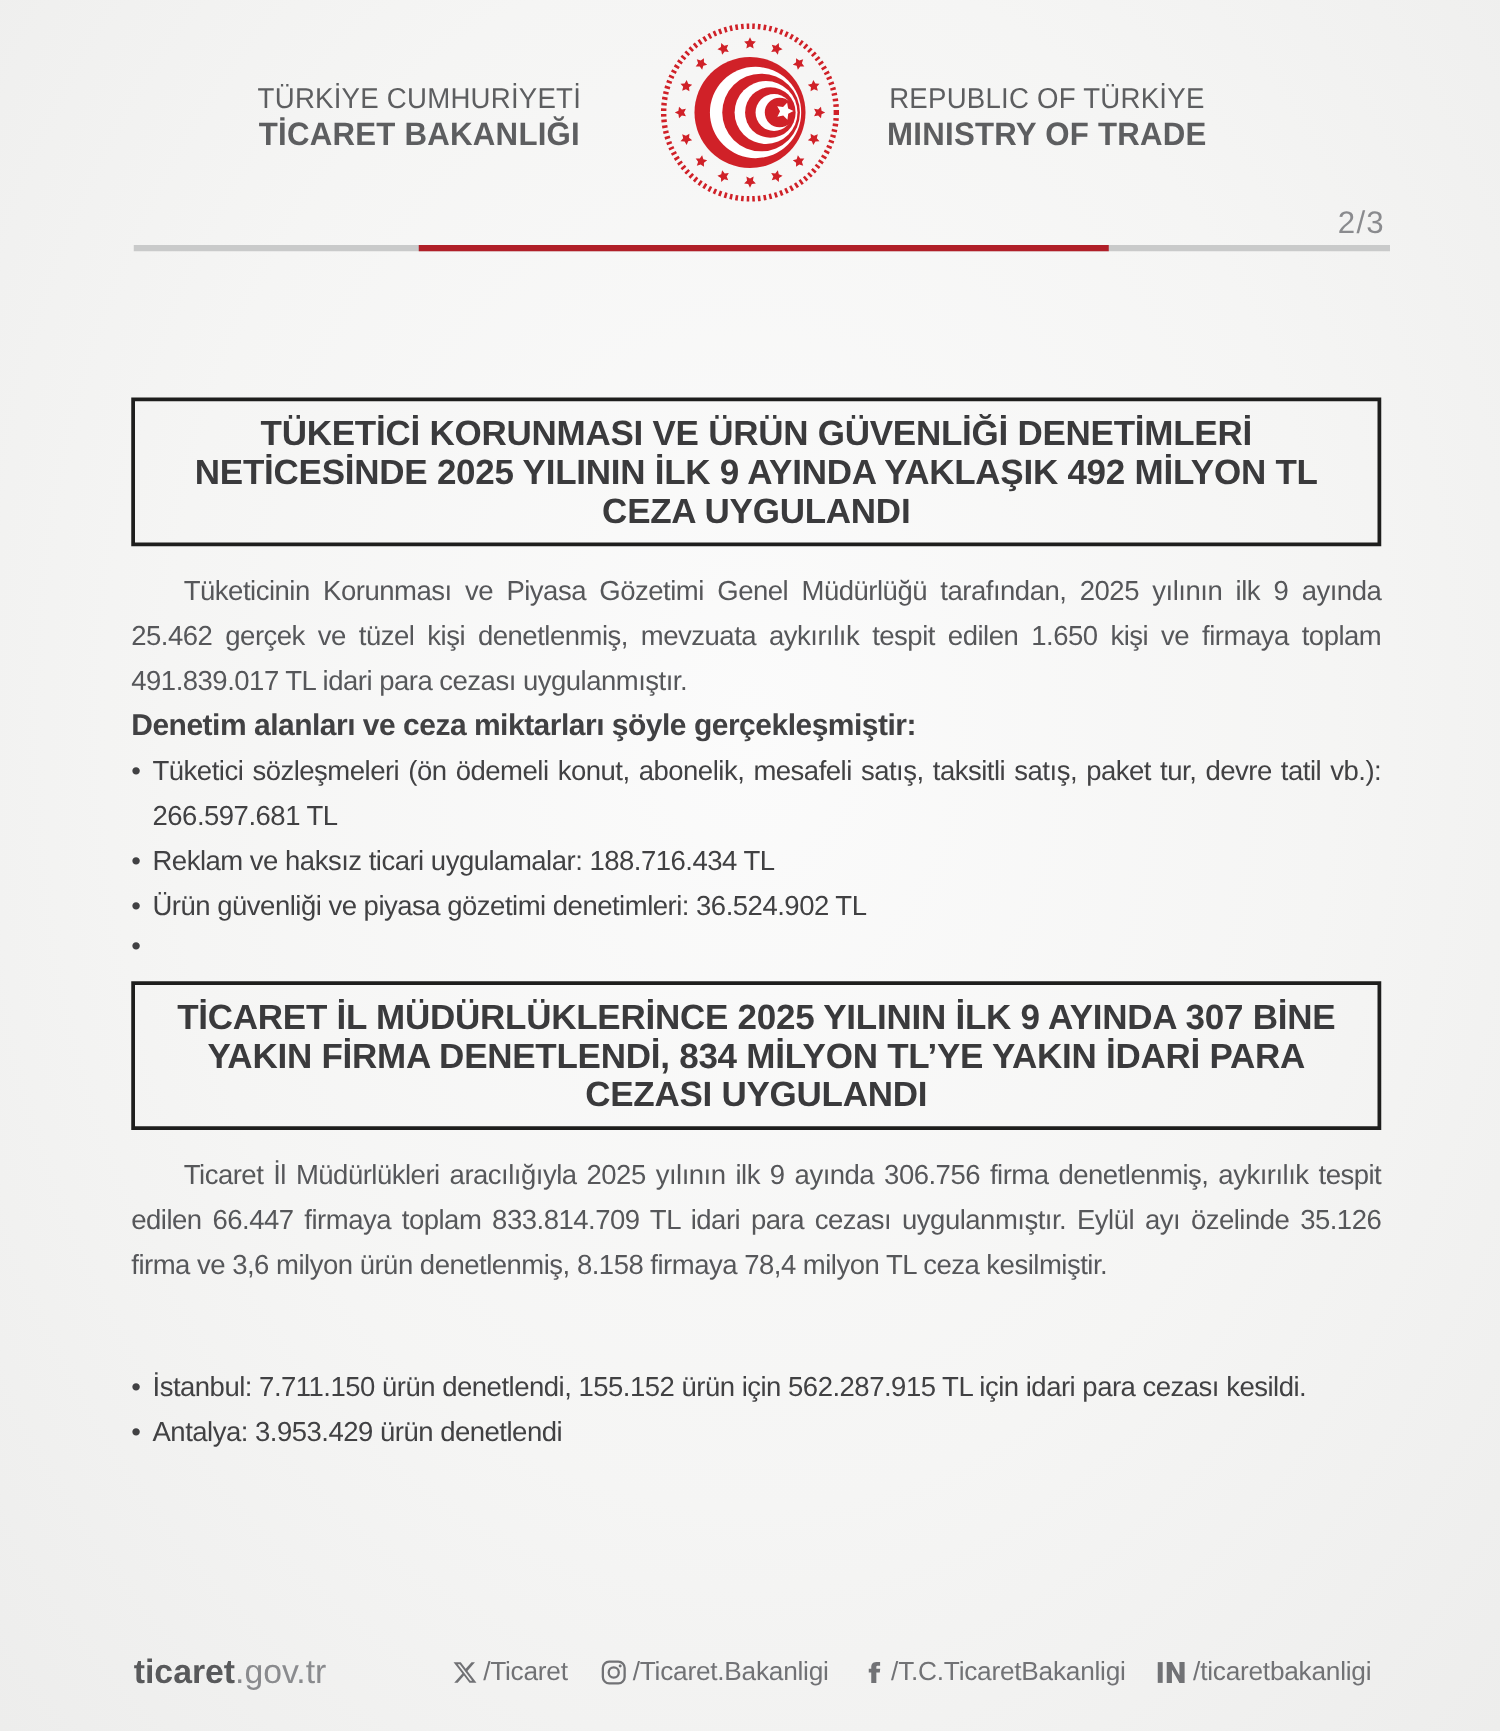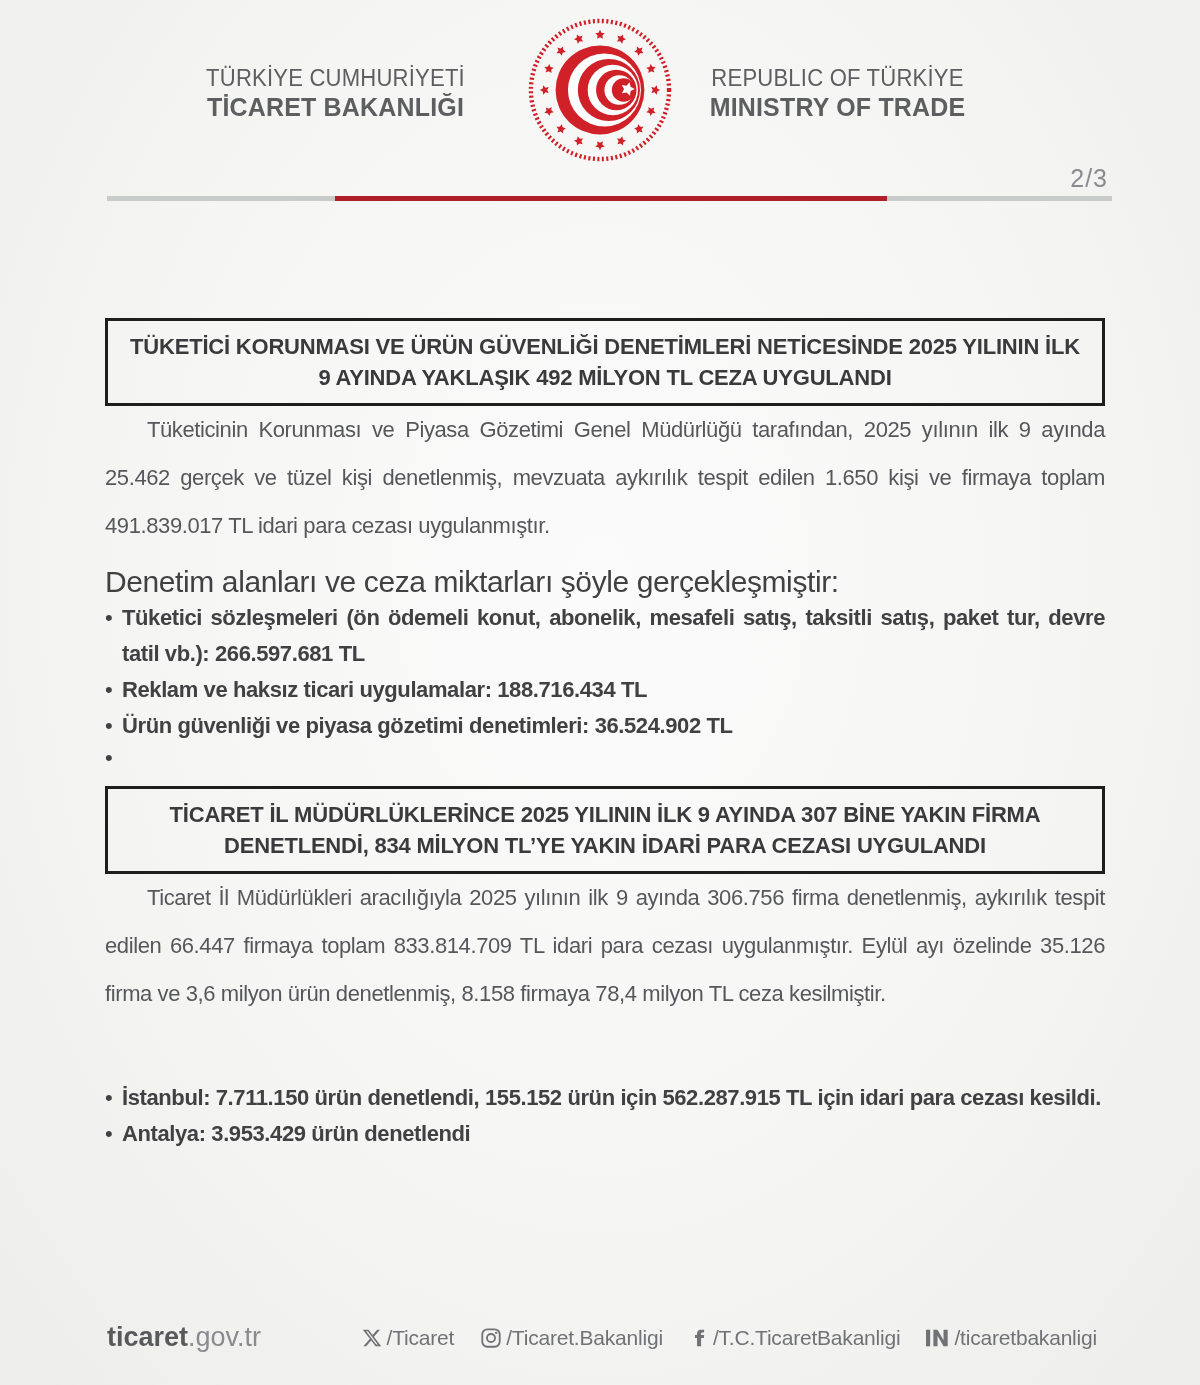--- a/index.html
+++ b/index.html
@@ -34,50 +34,51 @@
   .progress-track{position:absolute;left:107px;top:196px;width:1005px;height:5px;background:var(--track-gray);}
   .progress-fill{position:absolute;left:22.7%;width:54.9%;height:100%;background:var(--bar-red);}
 
   
   .content{position:absolute;left:105px;top:318px;width:1000px;}
   .title-box{
     border:3px solid #1e1e1d;
     padding:10px 14px;
     text-align:center;
     font-weight:700;
-    font-size:22px;
+    font-size:28px;
     line-height:31px;
     letter-spacing:-.2px;
     color:var(--ink-dark);
   }
   .para{
+    margin-top:18px;
     font-size:22px;
     letter-spacing:-.4px;
-    line-height:48px;
+    line-height:36px;
     text-align:justify;
     text-indent:42px;
     color:var(--ink-body);
   }
   .list-heading{
-    margin-top:14px;
-    font-size:30px;
-    letter-spacing:-.4px;
-    line-height:36px;
-    font-weight:400;
+    margin-top:0;
+    font-size:24px;
+    letter-spacing:-.4px;
+    line-height:36px;
+    font-weight:700;
     color:var(--ink-bold);
   }
   .bullets{margin:0;}
   .bullet{
     position:relative;
     padding-left:17px;
     font-size:22px;
     letter-spacing:-.4px;
     line-height:36px;
     text-align:justify;
-    font-weight:700;
+    font-weight:400;
     color:var(--ink-bold);
   }
   .bullet::before{content:"\2022";position:absolute;left:0;top:0;font-weight:400;color:var(--ink-bold);}
   .bullet.empty{line-height:28px;min-height:28px;}
   .subheading{
     margin-top:10px;
     font-size:22px;
     letter-spacing:-.4px;
     line-height:36px;
     text-indent:42px;

